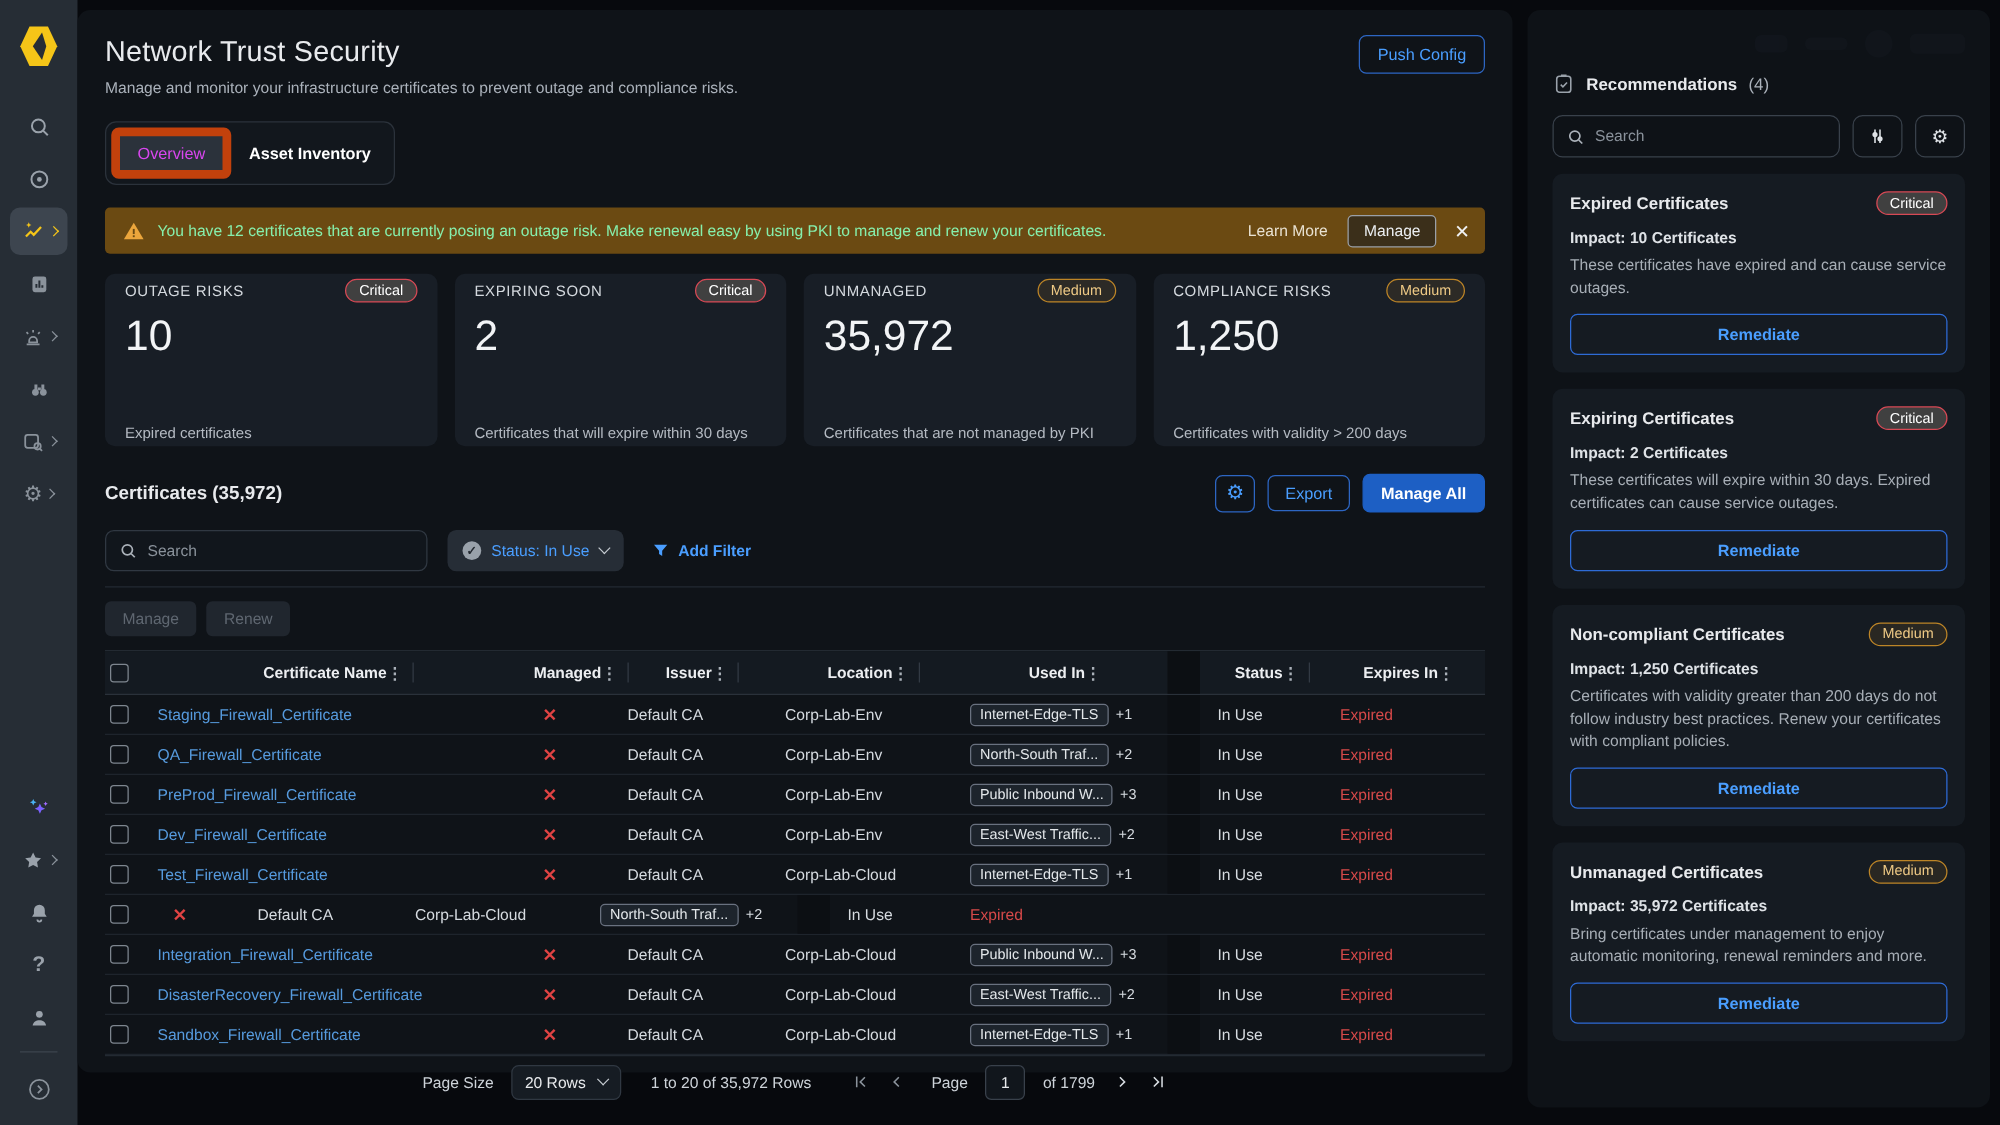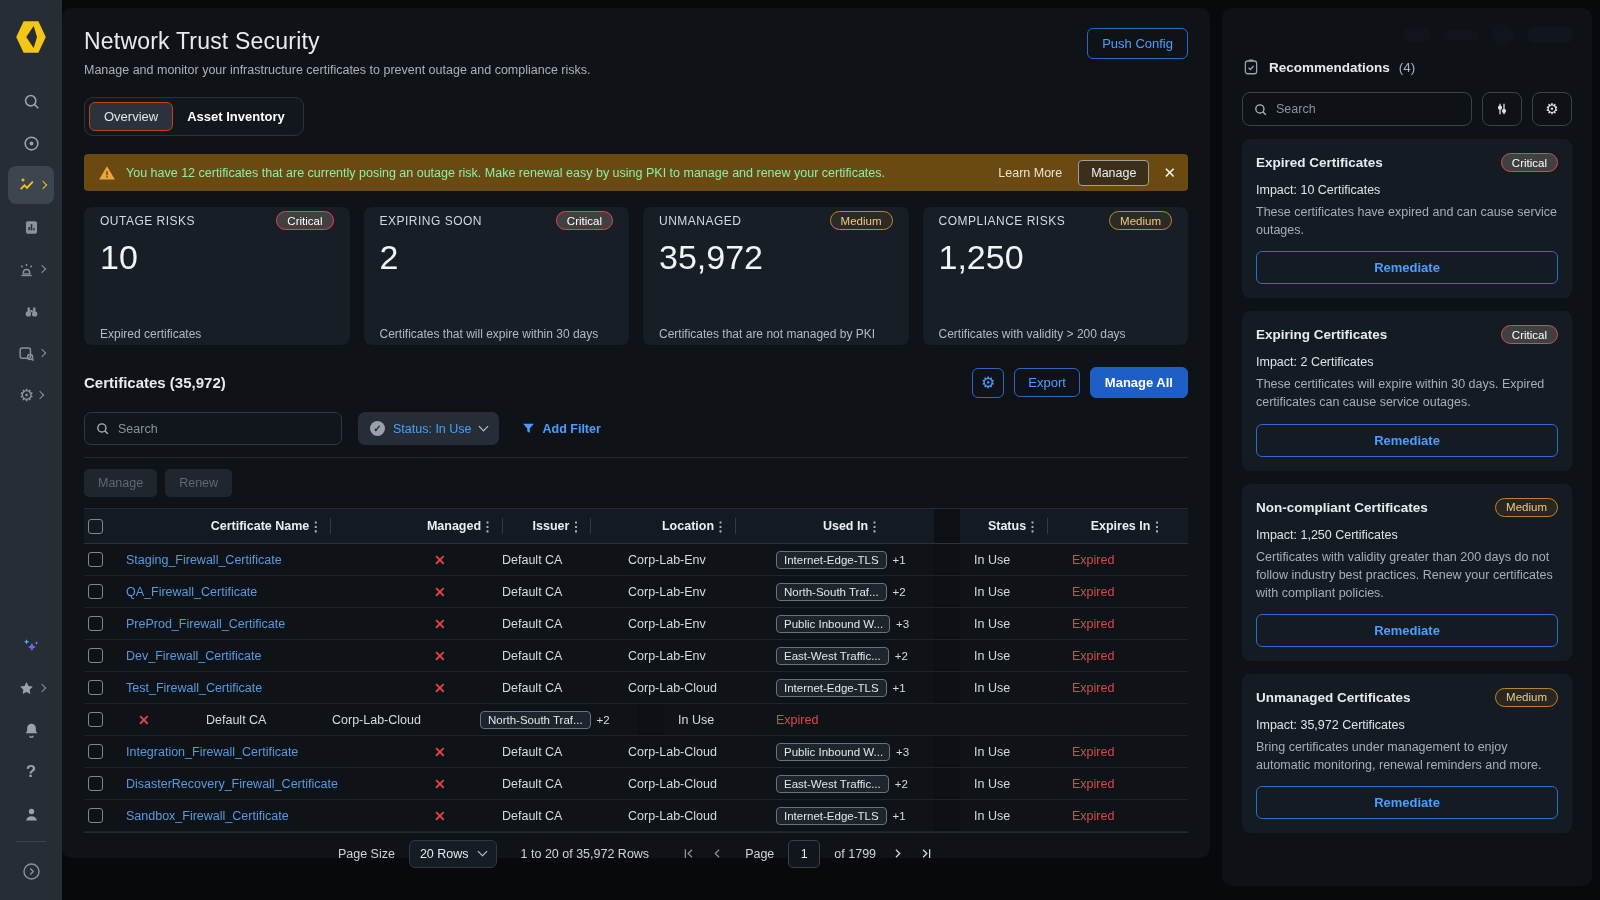--- a/index.html
+++ b/index.html
@@ -26,21 +26,21 @@
   .main { position:absolute; left:62px; top:8px; width:1148px; height:850px;
     background:#0f1318; border-radius:10px; padding:20px 22px 0; }
   .main-head { display:flex; justify-content:space-between; align-items:flex-start; }
   .page-title { font-size:23px; font-weight:500; letter-spacing:.2px; }
   .page-sub { font-size:12.5px; color:#aab1ba; margin-top:8px; }
   .btn-outline-blue { background:transparent; border:1px solid #2d66c3; color:#4a9eff;
     font-size:13px; padding:7px 14px; border-radius:6px; cursor:pointer; font-family:inherit; }
   .tabs { display:inline-flex; align-items:center; border:1px solid #2b323b; border-radius:9px;
     padding:4px; margin-top:20px; background:#12171d; }
   .tab { font-size:13px; padding:6px 14px; border-radius:6px; cursor:pointer; }
-  .tab.chip { background:#2b323b; border:1px solid #c2410c; color:#e5e5e5; }
+  .tab.chip { background:#2b323b; border:7px solid #c2410c; color:#d946ef; }
   .tab.current { color:#fff; font-weight:700; }
 
   
   .banner { margin-top:18px; background:#6b4a12; border-radius:4px; height:37px;
     display:flex; align-items:center; padding:0 12px 0 14px; }
   .banner-text { font-size:12.5px; color:#86efac; margin-left:10px; flex:1; }
   .banner-learn { font-size:12.5px; color:#e9e2d2; margin-right:16px; cursor:pointer; }
   .banner-manage { background:rgba(20,26,33,.55); border:1px solid #9aa0a8; color:#eceff2;
     font-size:12.5px; padding:5px 12px; border-radius:4px; cursor:pointer; font-family:inherit; }
   .banner-x { color:#f0f2f4; font-size:15px; margin-left:14px; cursor:pointer; }
@@ -137,21 +137,21 @@
   .rp-search { flex:1; display:flex; align-items:center; border:1px solid #39414b; border-radius:8px;
     height:34px; padding:0 10px; background:transparent; }
   .rp-search input { background:transparent; border:0; outline:none; color:#d6dbe0; font-size:12.5px;
     margin-left:8px; width:100%; font-family:inherit; }
   .rp-search input::placeholder { color:#8a929b; }
   .rp-iconbtn { width:40px; height:34px; border:1px solid #39414b; border-radius:8px; background:transparent;
     display:flex; align-items:center; justify-content:center; cursor:pointer; color:#dfe3e7; font-size:15px; }
   .rec-card { background:#151b22; border-radius:8px; padding:14px 14px 14px; margin-top:13px; }
   .rec-top { display:flex; justify-content:space-between; align-items:center; }
   .rec-title { font-size:13.5px; font-weight:700; }
-  .rec-impact { font-size:12.5px; font-weight:400; color:#dfe3e7; margin-top:11px; }
+  .rec-impact { font-size:12.5px; font-weight:700; color:#dfe3e7; margin-top:11px; }
   .rec-desc { font-size:12.5px; color:#a7aeb6; line-height:1.45; margin-top:6px; }
   .rec-btn { width:100%; height:33px; margin-top:12px; background:transparent; border:1px solid #2e6bd6;
     border-radius:6px; color:#4a9eff; font-size:13px; font-weight:700; cursor:pointer; font-family:inherit; }
 </style>
 </head>
 <body>
 
 <div class="sidebar">
   <div class="logo">
     <svg viewBox="0 0 36 36">

